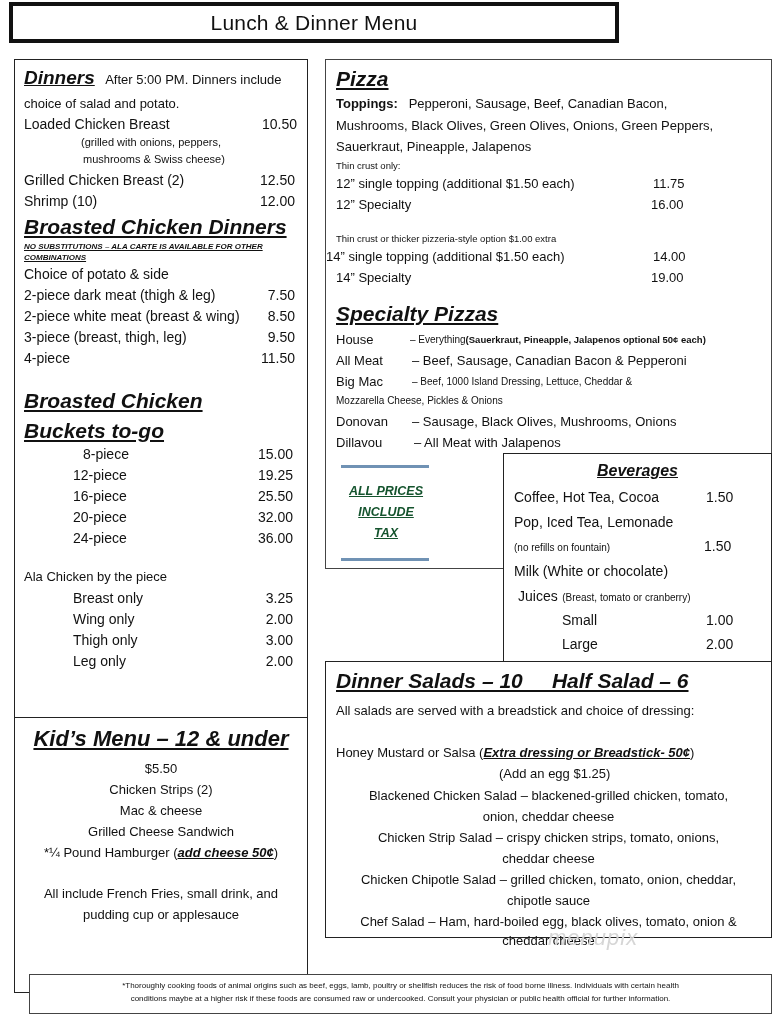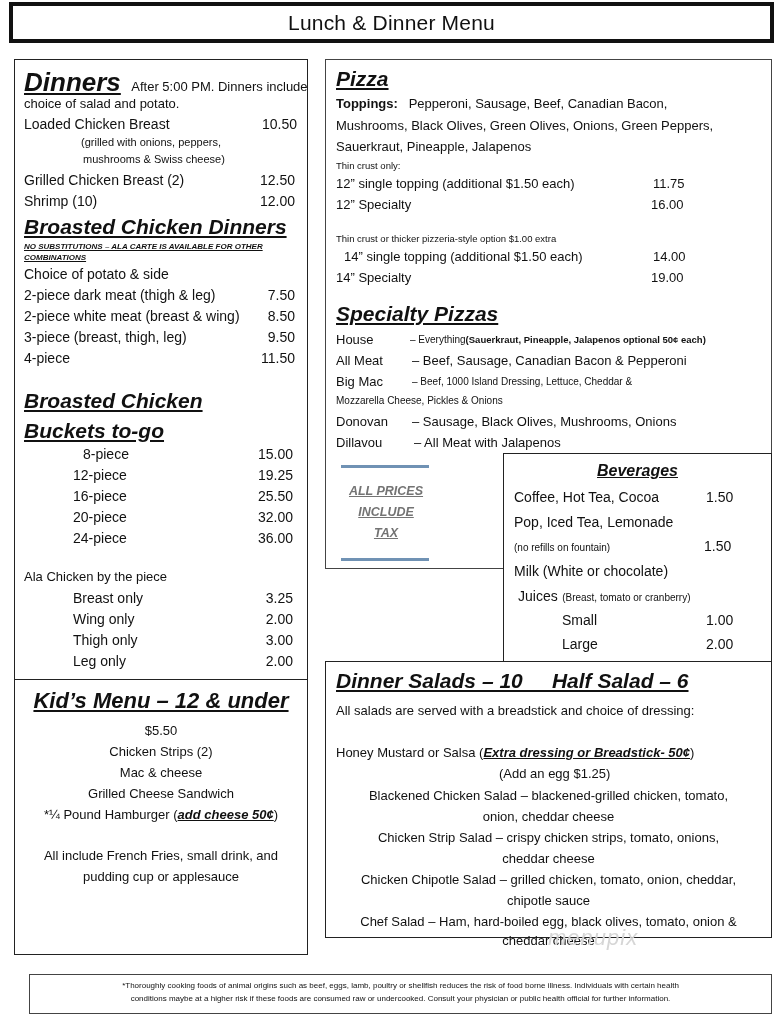--- a/index.html
+++ b/index.html
@@ -2,46 +2,46 @@
 <html><head>
 <meta charset="utf-8">
 <style>
   html, body { margin: 0; padding: 0; }
   body {
     width: 777px; height: 1024px; position: relative; background: #ffffff;
     font-family: "Liberation Sans", "DejaVu Sans", sans-serif; color: #111;
     overflow: hidden;
   }
   .box { position: absolute; box-sizing: border-box; border: 1.5px solid #222; background: #fff; }
-  .title-box { left: 9px; top: 2px; width: 765px; height: 41px; border: 4px solid #111; text-align: center; }
+  .title-box { left: 9px; top: 2px; width: 610px; height: 41px; border: 4px solid #111; text-align: center; }
   .title-box span { font-size: 21px; line-height: 33px; letter-spacing: 0.2px; }
 
   .left-col { left: 14px; top: 59px; width: 294px; height: 659px; }
-  .kids-box { left: 14px; top: 679px; width: 294px; height: 276px; }
+  .kids-box { left: 14px; top: 717px; width: 294px; height: 276px; }
   .pizza-box { left: 325px; top: 59px; width: 447px; height: 510px; border-color:#444;}
   .bev-box { left: 503px; top: 453px; width: 269px; height: 209px; border-color: #222; }
   .salad-box { left: 325px; top: 661px; width: 447px; height: 277px; }
   .footer-box { left: 29px; top: 974px; width: 743px; height: 40px; border-color: #444; }
 
-  .h-big { font-size: 26px; font-weight: bold; font-style: italic; text-decoration: underline; }
+  .h-big { font-size: 19px; font-weight: bold; font-style: italic; text-decoration: underline; }
   .abs { position: absolute; white-space: nowrap; }
   .t14 { font-size: 14px; }
   .t13 { font-size: 13px; }
   .t11 { font-size: 11px; }
   .t10 { font-size: 10px; }
   .t9 { font-size: 9.5px; }
   .t8 { font-size: 8px; }
   .price { position: absolute; text-align: right; white-space: nowrap; }
   .center { position: absolute; left: 0; right: 0; text-align: center; white-space: nowrap; }
   .bu { font-weight: bold; font-style: italic; text-decoration: underline; }
   .b { font-weight: bold; }
 
   .tax-wrap { position: absolute; left: 15px; top: 405px; width: 90px; height: 100px; text-align: center; }
   .tax-bar { position: absolute; left: 0; width: 88px; height: 3px; background: #7092b4; }
-  .tax-text { color: #737373; font-weight: bold; font-style: italic; text-decoration: underline; font-size: 12.5px; line-height: 21px; position: absolute; left:0; right:0; }
+  .tax-text { color: #14532d; font-weight: bold; font-style: italic; text-decoration: underline; font-size: 12.5px; line-height: 21px; position: absolute; left:0; right:0; }
   .watermark { position: absolute; left: 548px; top: 925px; font-size: 22px; color: #d6d6d6; letter-spacing: 1px; font-style: italic; }
 </style>
 </head>
 <body>
 
 <div class="box title-box">
   <span>Lunch &amp; Dinner Menu</span>
 </div>
 
 <div class="box left-col">
@@ -120,21 +120,21 @@
   <div class="abs t13" style="left:10px; top:58px;">Mushrooms, Black Olives, Green Olives, Onions, Green Peppers,</div>
   <div class="abs t13" style="left:10px; top:79px;">Sauerkraut, Pineapple, Jalapenos</div>
   <div class="abs t9" style="left:10px; top:100px;">Thin crust only:</div>
 
   <div class="abs t13" style="left:10px; top:116px;">12” single topping  (additional $1.50 each)</div>
   <div class="abs t13" style="left:327px; top:116px;">11.75</div>
   <div class="abs t13" style="left:10px; top:137px;">12” Specialty</div>
   <div class="abs t13" style="left:325px; top:137px;">16.00</div>
 
   <div class="abs t9" style="left:10px; top:173px;">Thin crust or thicker pizzeria-style option  $1.00 extra</div>
-  <div class="abs t13" style="left:18px; top:189px;text-align:center;">14” single topping  (additional $1.50 each)</div>
+  <div class="abs t13" style="left:0; top:189px;text-align:center;">14” single topping  (additional $1.50 each)</div>
   <div class="abs t13" style="left:327px; top:189px;">14.00</div>
   <div class="abs t13" style="left:10px; top:210px;">14” Specialty</div>
   <div class="abs t13" style="left:325px; top:210px;">19.00</div>
 
   <div class="abs h-big" style="left:10px; top:242px; font-size:21px;">Specialty Pizzas</div>
 
   <div class="abs t13" style="left:10px; top:272px;">House</div>
   <div class="abs t10" style="left:84px; top:274px;">
     <span>– Everything</span><span class="b" style="font-size:9.5px;">(Sauerkraut, Pineapple, Jalapenos optional 50¢ each)</span>
   </div>

